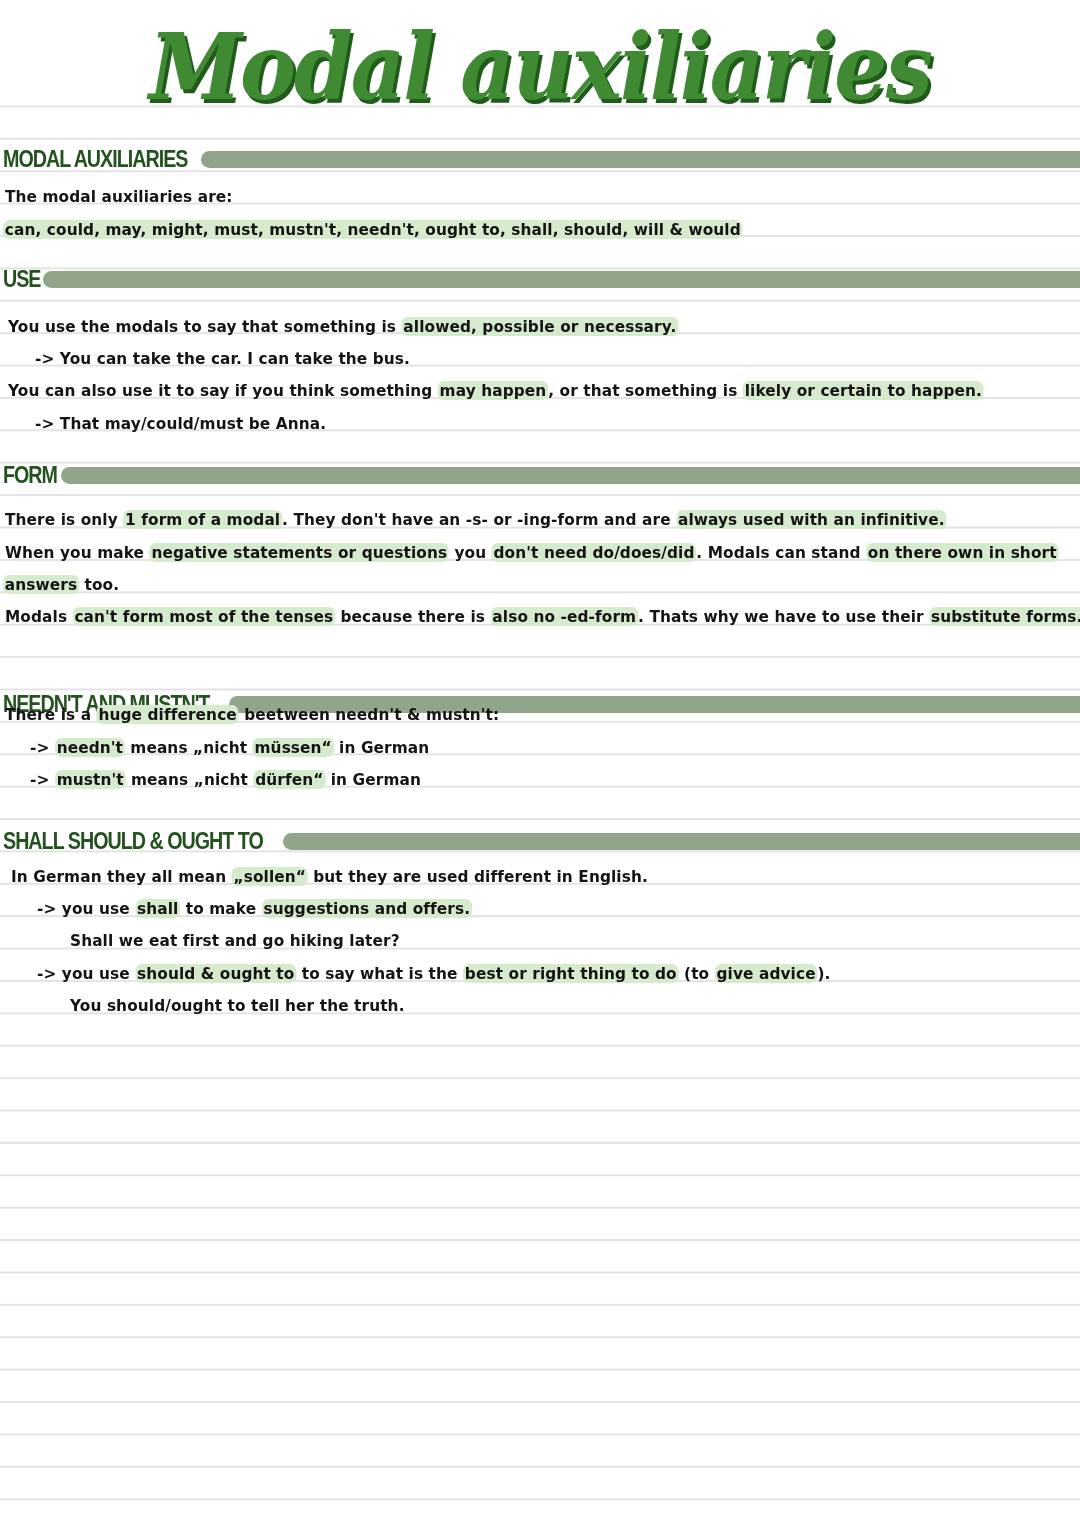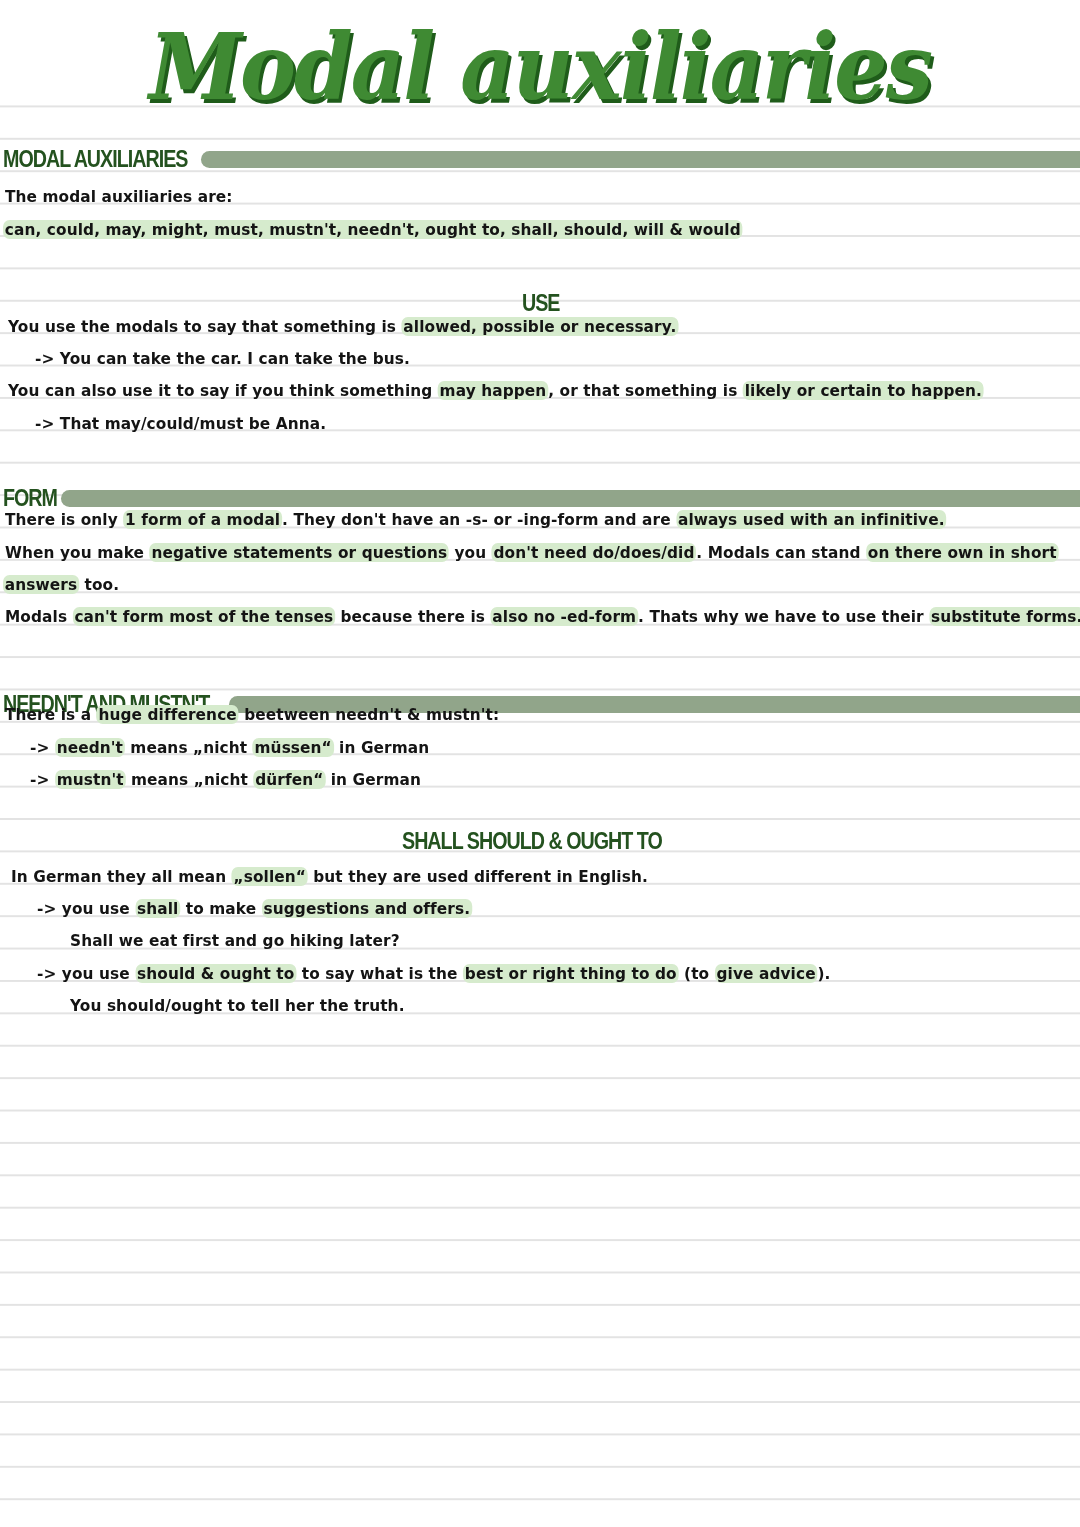--- a/index.html
+++ b/index.html
@@ -51,38 +51,38 @@
   <span class="heading-text" style="width:198px;">MODAL AUXILIARIES</span>
   <span class="heading-bar"></span>
 </div>
 <div class="line" style="left:5px;top:185px;">
   <span>The modal auxiliaries are:</span>
 </div>
 <div class="line" style="left:3px;top:218px;">
   <span class="hl">can, could, may, might, must, mustn't, needn't, ought to, shall, should, will &amp; would</span>
 </div>
 
-<div class="heading" style="top:288px;flex-direction:column;">
+<div class="heading" style="top:264px;">
   <span class="heading-text" style="width:40px;">USE</span>
   <span class="heading-bar"></span>
 </div>
 <div class="line" style="left:8px;top:315px;">
   <span>You use the modals to say that something is </span><span class="hl">allowed, possible or necessary.</span>
 </div>
 <div class="line" style="left:35px;top:347px;">
   <span>-&gt; You can take the car. I can take the bus.</span>
 </div>
 <div class="line" style="left:8px;top:379px;">
   <span>You can also use it to say if you think something </span><span class="hl">may happen</span><span>, or that something is </span><span class="hl">likely or certain to happen.</span>
 </div>
 <div class="line" style="left:35px;top:412px;">
   <span>-&gt; That may/could/must be Anna.</span>
 </div>
 
-<div class="heading" style="top:483px;text-align:center;">
+<div class="heading" style="top:460px;text-align:center;">
   <span class="heading-text" style="width:58px;">FORM</span>
   <span class="heading-bar"></span>
 </div>
 <div class="line" style="left:5px;top:508px;">
   <span>There is only </span><span class="hl">1 form of a modal</span><span>. They don't have an -s- or -ing-form and are </span><span class="hl">always used with an infinitive.</span>
 </div>
 <div class="line" style="left:5px;top:541px;">
   <span>When you make </span><span class="hl">negative statements or questions</span><span> you </span><span class="hl">don't need do/does/did</span><span>. Modals can stand </span><span class="hl">on there own in short</span>
 </div>
 <div class="line" style="left:3px;top:573px;">
@@ -99,21 +99,21 @@
 <div class="line" style="left:5px;top:703px;">
   <span>There is a </span><span class="hl">huge difference</span><span> beetween needn't &amp; mustn't:</span>
 </div>
 <div class="line" style="left:30px;top:736px;">
   <span>-&gt; </span><span class="hl">needn't</span><span> means „nicht </span><span class="hl">müssen“</span><span> in German</span>
 </div>
 <div class="line" style="left:30px;top:768px;">
   <span>-&gt; </span><span class="hl">mustn't</span><span> means „nicht </span><span class="hl">dürfen“</span><span> in German</span>
 </div>
 
-<div class="heading" style="top:826px;flex-direction:column;">
+<div class="heading" style="top:826px;">
   <span class="heading-text" style="width:280px;">SHALL SHOULD &amp; OUGHT TO</span>
   <span class="heading-bar"></span>
 </div>
 <div class="line" style="left:11px;top:865px;">
   <span>In German they all mean </span><span class="hl">„sollen“</span><span> but they are used different in English.</span>
 </div>
 <div class="line" style="left:37px;top:897px;">
   <span>-&gt; you use </span><span class="hl">shall</span><span> to make </span><span class="hl">suggestions and offers.</span>
 </div>
 <div class="line" style="left:70px;top:929px;">

